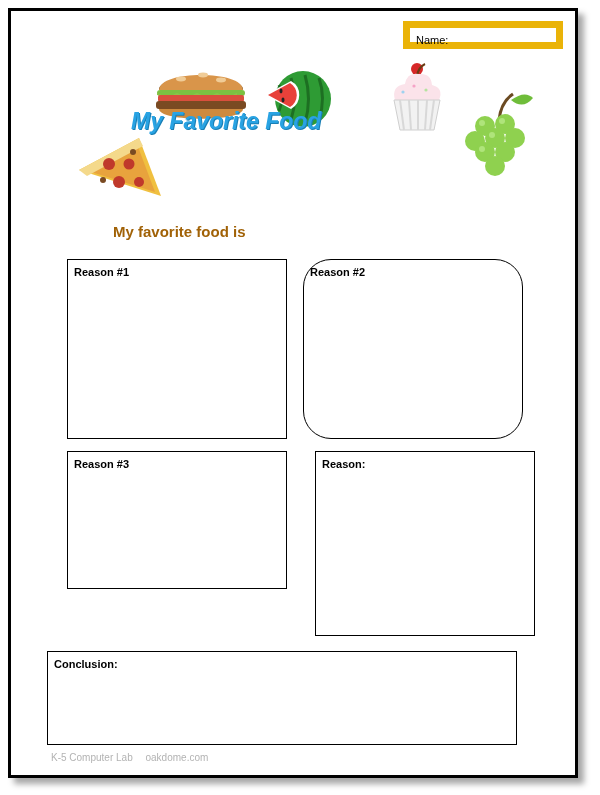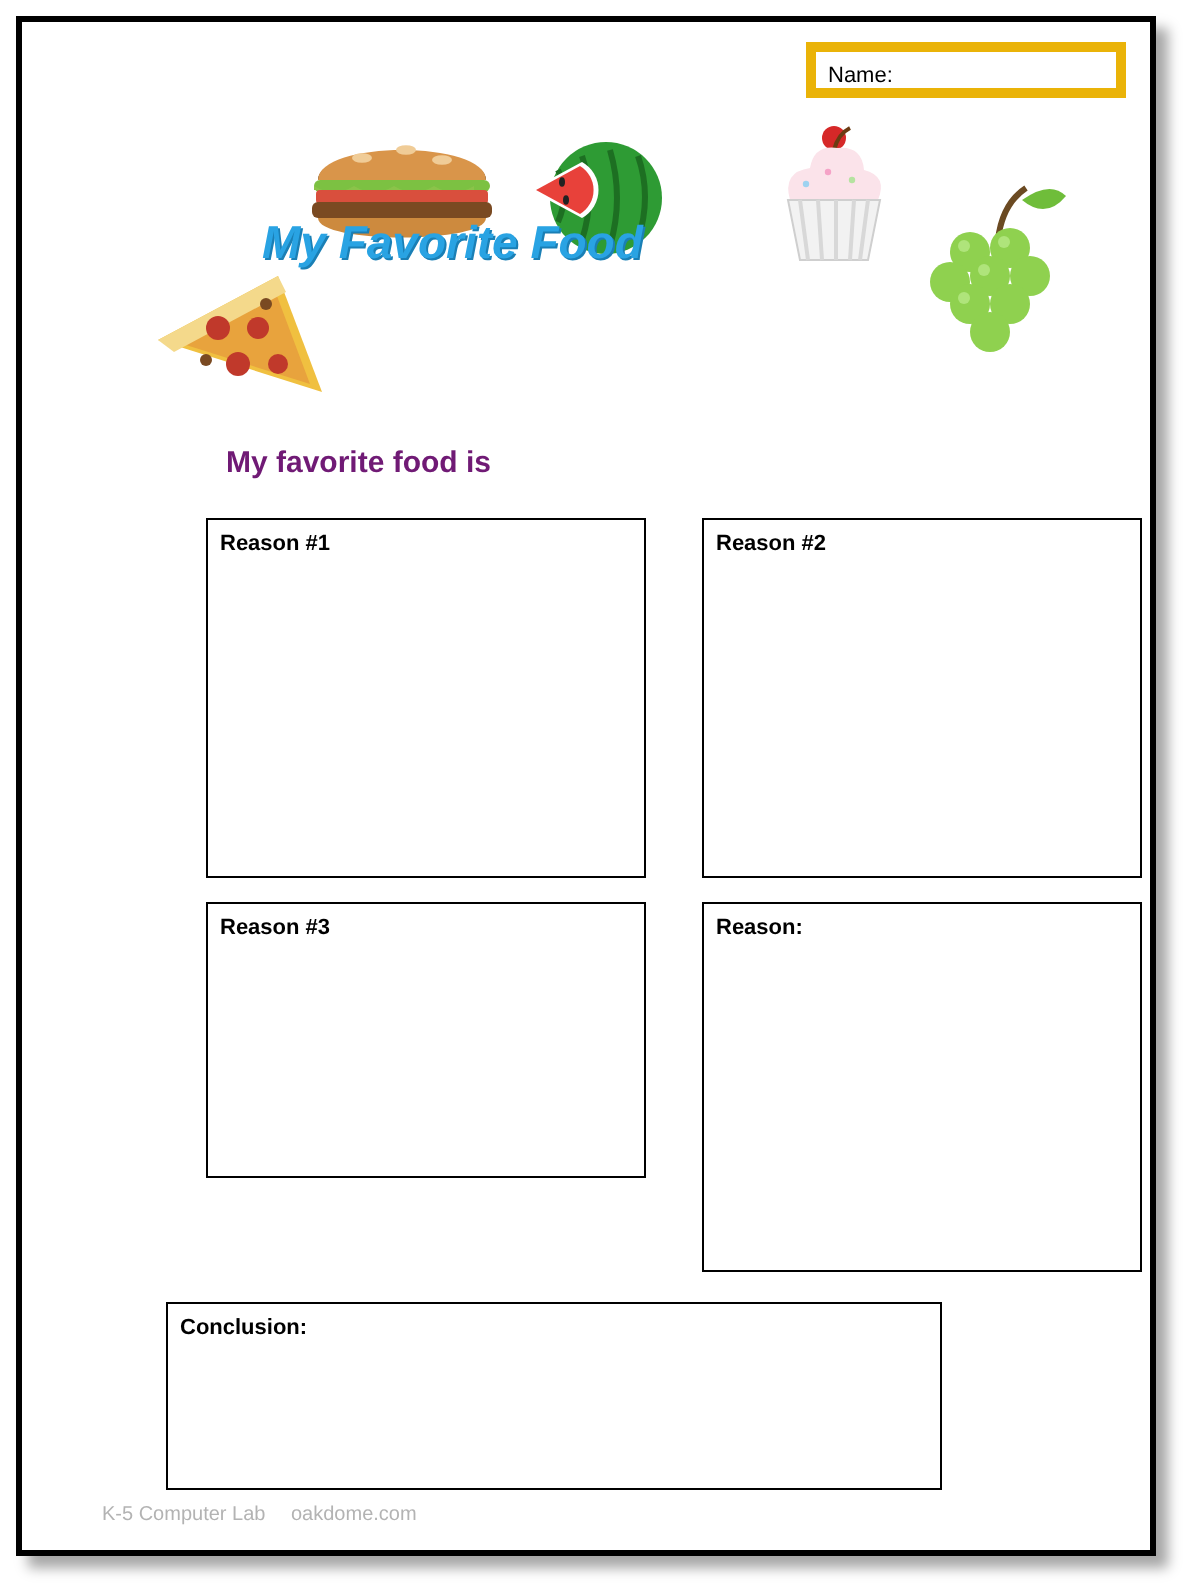--- a/index.html
+++ b/index.html
@@ -32,21 +32,21 @@
     box-sizing: border-box;
     box-shadow: 6px 6px 6px rgba(0,0,0,0.35);
   }
   
   .name-box {
     position: absolute;
     right: 12px;
     top: 10px;
     width: 160px;
     height: 28px;
-    border: 5px solid #eab308;
+    border: 7px solid #eab308;
     background: #ffffff;
     box-sizing: border-box;
   }
   .name-box .label {
     position: absolute;
     left: 6px;
     top: 6px;
     font-size: 11px;
     color: #000000;
   }
@@ -80,43 +80,42 @@
   .art-grapes  { left: 448px; top: 30px; width: 76px;  height: 100px; }
   .art-pizza   { left: 62px;  top: 78px; width: 100px; height: 80px; }
 
   
   .prompt {
     position: absolute;
     left: 102px;
     top: 212px;
     font-size: 15px;
     font-weight: bold;
-    color: #701a75;
+    color: #a16207;
   }
   
   .box {
     position: absolute;
     border: 1px solid #000000;
     background: #ffffff;
     box-sizing: border-box;
-    margin-left: 36px;
   }
   .box .box-label {
     position: absolute;
     left: 6px;
     top: 6px;
     font-size: 11px;
     font-weight: bold;
     color: #000000;
   }
   .box-r1 { left: 56px;  top: 248px; width: 220px; height: 180px; }
-  .box-r2 { left: 304px; top: 248px; width: 220px; height: 180px; }
+  .box-r2 { left: 292px; top: 248px; width: 220px; height: 180px; border-radius: 28px; }
   .box-r3 { left: 56px;  top: 440px; width: 220px; height: 138px; }
   .box-pic{ left: 304px; top: 440px; width: 220px; height: 185px; }
-  .box-conclusion { left: 36px; top: 640px; width: 388px; height: 94px; text-decoration: underline; }
+  .box-conclusion { left: 36px; top: 640px; width: 470px; height: 94px; text-decoration: underline; }
 
   
   .footer {
     position: absolute;
     left: 40px;
     bottom: 12px;
     font-size: 10px;
     color: #b3b3b3;
   }
   .footer .site { margin-left: 10px; margin-top: 32px; }

